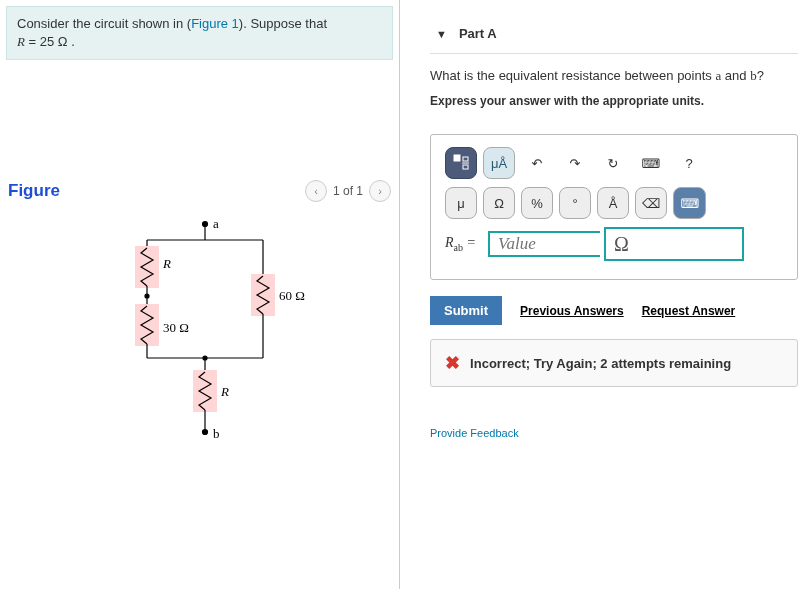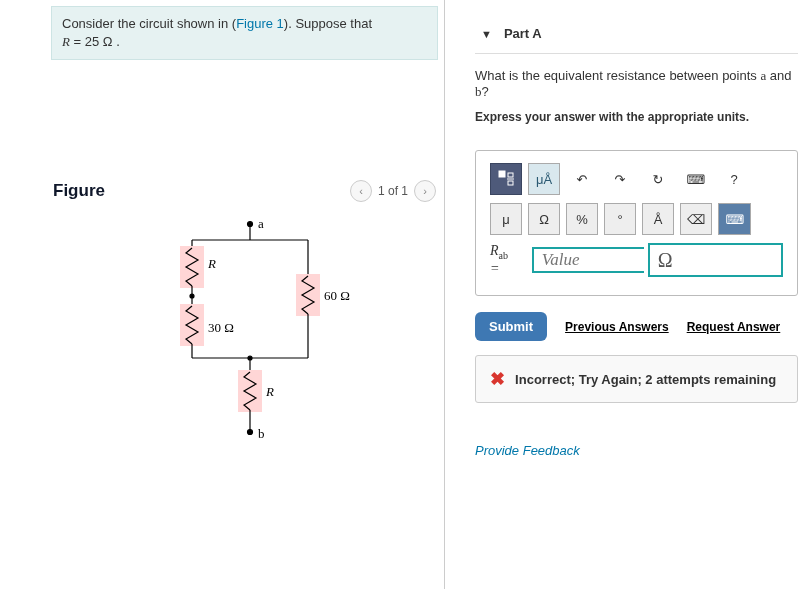--- a/index.html
+++ b/index.html
@@ -1,52 +1,52 @@
 <!DOCTYPE html>
 <html><head>
 <meta charset="utf-8">
 <style>
   * { box-sizing: border-box; margin: 0; padding: 0; }
   body { font-family: Arial, Helvetica, sans-serif; font-size: 13px; color: #333; background: #fff; width: 808px; height: 589px; overflow: hidden; }
-  .container { display: flex; height: 100%; padding-left: 45px; }
+  .container { display: flex; height: 100%; }
   .left-col { width: 400px; border-right: 1px solid #ccc; padding: 0; }
   .right-col { flex: 1; padding: 10px 10px 10px 30px; overflow: visible; }
   .prompt-box { background: #e6f2f2; border: 1px solid #cde4e4; padding: 8px 10px; margin: 6px; font-size: 13px; line-height: 1.4; }
   .prompt-box .figlink { color: #0077aa; }
   .prompt-box .italic { font-style: italic; font-family: Georgia, serif; }
   .figure-section { margin-top: 120px; padding: 0 8px; }
   .figure-header { display: flex; align-items: center; justify-content: space-between; padding-bottom: 6px; }
-  .figure-title { font-size: 17px; font-weight: bold; color: #0f172a; }
+  .figure-title { font-size: 17px; font-weight: bold; color: #1d4ed8; }
   .pager { display: flex; align-items: center; gap: 6px; }
   .pager-btn { width: 22px; height: 22px; border: 1px solid #ccc; border-radius: 50%; background: #f7f7f7; display: flex; align-items: center; justify-content: center; cursor: pointer; font-size: 11px; color: #888; }
   .pager-txt { font-size: 12px; color: #555; }
   .circuit-svg { display: block; margin: 10px auto 0; }
   .part-header { display: flex; align-items: center; gap: 12px; padding: 16px 6px 12px 6px; border-bottom: 1px solid #ddd; margin-bottom: 14px; }
   .part-caret { font-size: 11px; color: #333; }
   .part-title { font-weight: bold; font-size: 13px; }
   .question-text { font-size: 13px; margin-bottom: 10px; }
   .question-text .ser { font-family: Georgia, serif; }
   .instruct { font-size: 12px; font-weight: bold; margin-bottom: 26px; }
   .answer-box { border: 1px solid #bbb; border-radius: 3px; padding: 12px 14px 18px; background: #fff; }
   .tool-row { display: flex; align-items: center; gap: 6px; margin-bottom: 8px; }
-  .tool-btn { min-width: 32px; height: 32px; padding: 0 6px; border: 1px solid #aaa; border-radius: 0; background: #eee; display: flex; align-items: center; justify-content: center; font-size: 13px; cursor: pointer; }
+  .tool-btn { min-width: 32px; height: 32px; padding: 0 6px; border: 1px solid #aaa; border-radius: 8px; background: #eee; display: flex; align-items: center; justify-content: center; font-size: 13px; cursor: pointer; }
   .tool-btn.active { background: #4e5a7a; color: #fff; border-color: #3a4560; }
   .tool-btn.nb { border: none; background: transparent; }
   .input-row { display: flex; align-items: center; gap: 12px; }
   .rab { font-family: Georgia, serif; font-style: italic; font-size: 14px; }
   .rab sub { font-size: 10px; font-style: normal; }
   .value-in { width: 112px; height: 26px; border: 2px solid #1aa3a3; padding: 4px 8px; font-size: 17px; font-style: italic; color: #aaa; font-family: Georgia, serif; outline: none; border-right: none; }
   .unit-box { width: 140px; height: 34px; border: 2px solid #1aa3a3; padding: 2px 8px; font-size: 20px; color: #555; font-family: Georgia, serif; display: flex; align-items: center; margin-left: -8px; }
   .submit-row { display: flex; align-items: center; gap: 18px; margin: 16px 0 14px; }
-  .submit-btn { background: #3e78b3; color: #fff; border: none; padding: 7px 14px; font-size: 13px; border-radius: 6px; cursor: pointer; font-weight: bold; }
+  .submit-btn { background: #3e78b3; color: #fff; border: none; padding: 7px 14px; font-size: 13px; border-radius: 0; cursor: pointer; font-weight: bold; }
   .link { color: #000000; text-decoration: underline; font-size: 12px; font-weight: bold; cursor: pointer; }
   .feedback-box { border: 1px solid #ccc; border-radius: 3px; padding: 12px 14px; display: flex; align-items: center; gap: 10px; background: #f9f9f9; }
   .fb-x { color: #d9362f; font-size: 18px; font-weight: bold; }
   .fb-text { font-weight: bold; font-size: 13px; }
-  .provide-fb { color: #0077aa; font-size: 13px; margin-top: 40px; display: inline-block; cursor: pointer; font-style: italic; }
+  .provide-fb { color: #0077aa; font-size: 11px; margin-top: 40px; display: inline-block; cursor: pointer; }
 </style>
 </head>
 <body>
 
 <div class="container">
   <div class="left-col">
     <div class="prompt-box">
       <span>Consider the circuit shown in (</span><span class="figlink">Figure 1</span><span>). Suppose that</span><br>
       <span class="italic">R</span><span> = 25 Ω .</span>
     </div>

